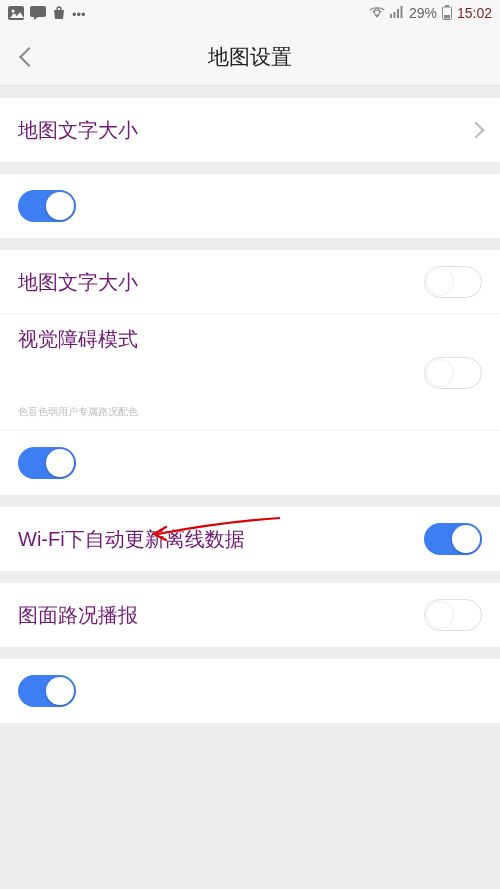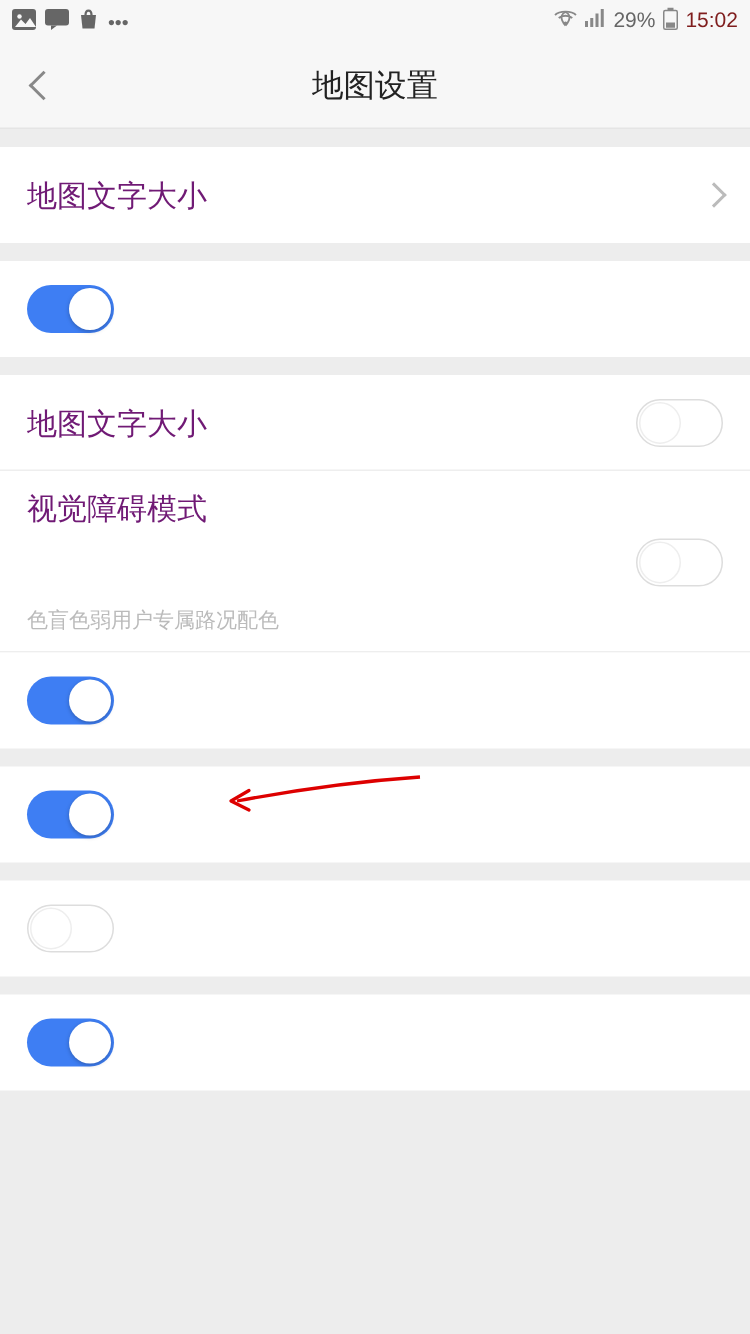--- a/index.html
+++ b/index.html
@@ -62,21 +62,21 @@
       position: absolute;
       left: 0; right: 0; bottom: 0;
       height: 1px;
       background: #eee;
     }
     .row-label {
       font-size: 20px;
       color: #701a75;
     }
     .row-sub {
-      font-size: 14px;
+      font-size: 10px;
       color: #bbb;
       margin-top: 4px;
     }
     .row-text-block {
       display: flex;
       flex-direction: column;
       padding: 12px 0;
       gap: 48px;
     }
     .chevron {
@@ -228,28 +228,30 @@
 
 <div class="row">
   <div class="toggle toggle-on">
       <div class="toggle-knob"></div>
     </div>
 </div>
 
 <div class="section-gap"></div>
 
 <div class="row">
-  <div class="toggle toggle-on">
-      <div class="toggle-knob"></div>
-    </div>
-</div>
-
-<div class="section-gap"></div>
-
-<div class="row">
+  <span class="row-label">Wi-Fi下自动更新离线数据</span>
+  <div class="toggle toggle-on">
+      <div class="toggle-knob"></div>
+    </div>
+</div>
+
+<div class="section-gap"></div>
+
+<div class="row">
+  <span class="row-label">图面路况播报</span>
   <div class="toggle toggle-off">
       <div class="toggle-knob"></div>
     </div>
 </div>
 
 <div class="section-gap"></div>
 
 <div class="row">
   <div class="toggle toggle-on">
       <div class="toggle-knob"></div>

